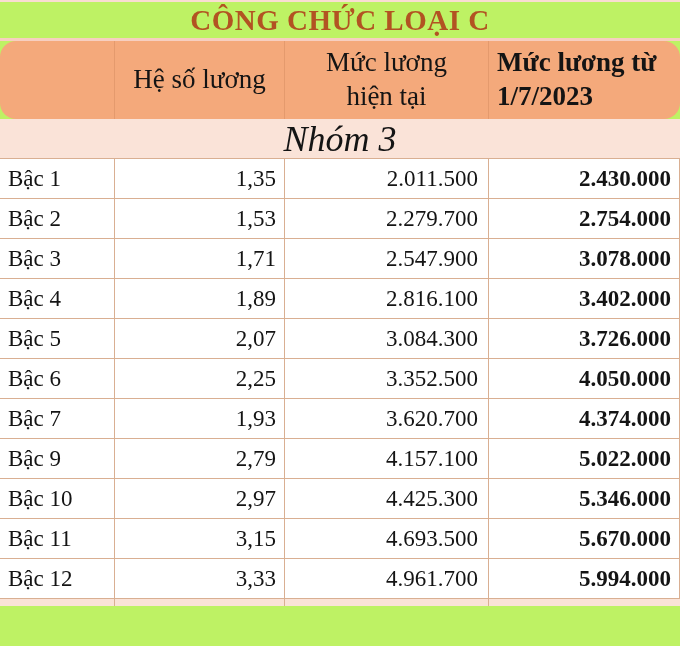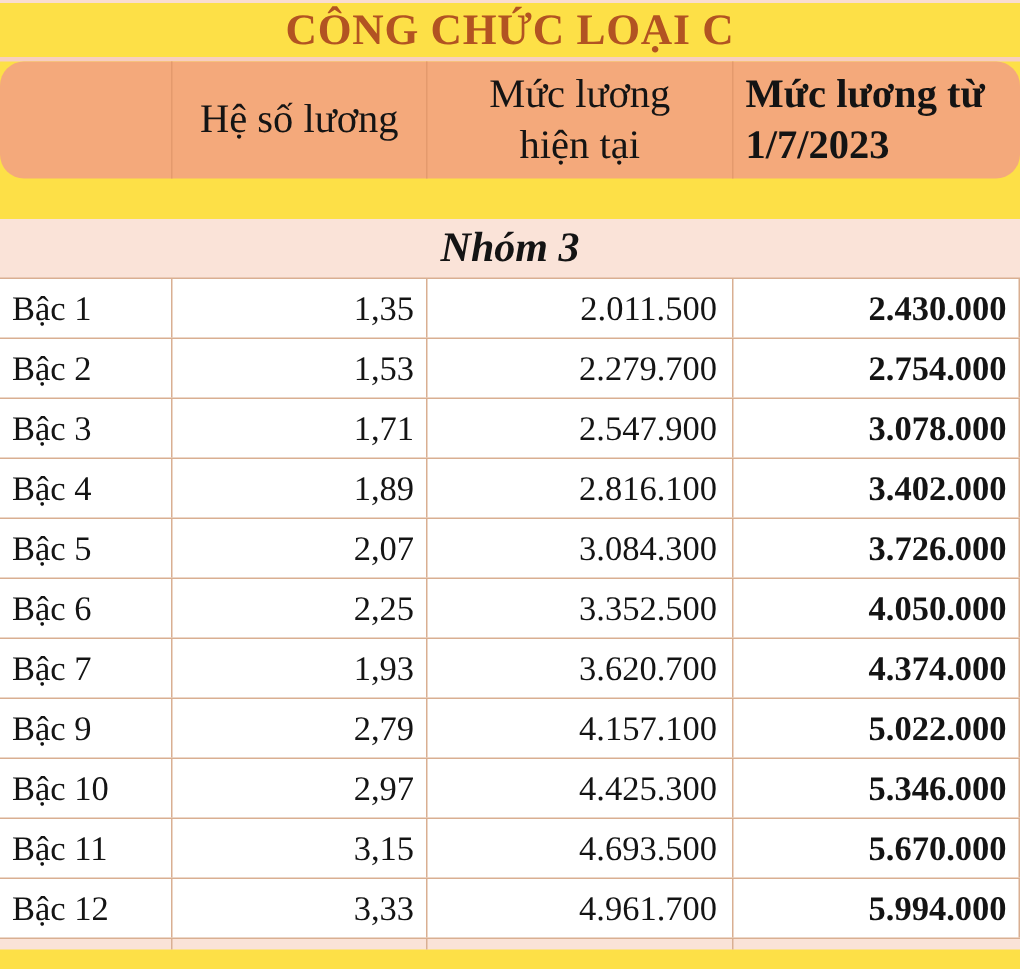--- a/index.html
+++ b/index.html
@@ -4,21 +4,21 @@
 <style>
   * { margin: 0; padding: 0; box-sizing: border-box; }
   html, body { width: 680px; background: #ffffff; }
   body {
     font-family: "Liberation Serif", "DejaVu Serif", serif;
     color: #141414;
     width: 680px;
     height: 646px;
     overflow: hidden;
   }
-  .page { width: 680px; height: 646px; background: #fde047; }
+  .page { width: 680px; height: 646px; background: #bef264; }
 
   .top-strip { height: 2px; background: #f9ddd2; }
 
   .title {
     height: 36px;
     display: flex;
     align-items: center;
     justify-content: center;
     font-size: 29px;
     font-weight: bold;
@@ -51,24 +51,23 @@
   .header .c3 { text-align: center; padding: 0 30px; }
   .header .c4 { font-weight: bold; text-align: left; padding-left: 8px; padding-right: 20px; }
 
   .group-row {
     height: 40px;
     background: #fae3d8;
     border-bottom: 1px solid #d9af92;
     display: flex;
     align-items: center;
     justify-content: center;
-    font-size: 28px;
-    font-weight: bold;
+    font-size: 36px;
+    font-weight: normal;
     font-style: italic;
-    margin-top: 27px;
   }
 
   .data-row { height: 40px; font-size: 23px; border-bottom: 1px solid #d9af92; background: #ffffff; }
   .data-row .cell {
     display: flex;
     align-items: center;
     border-right: 1px solid #d9af92;
     line-height: 39px;
     white-space: nowrap;
     overflow: hidden;

